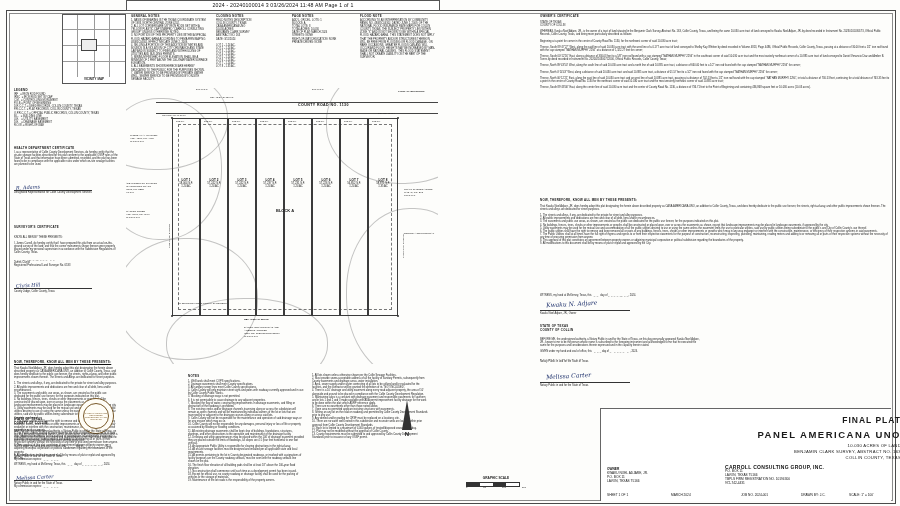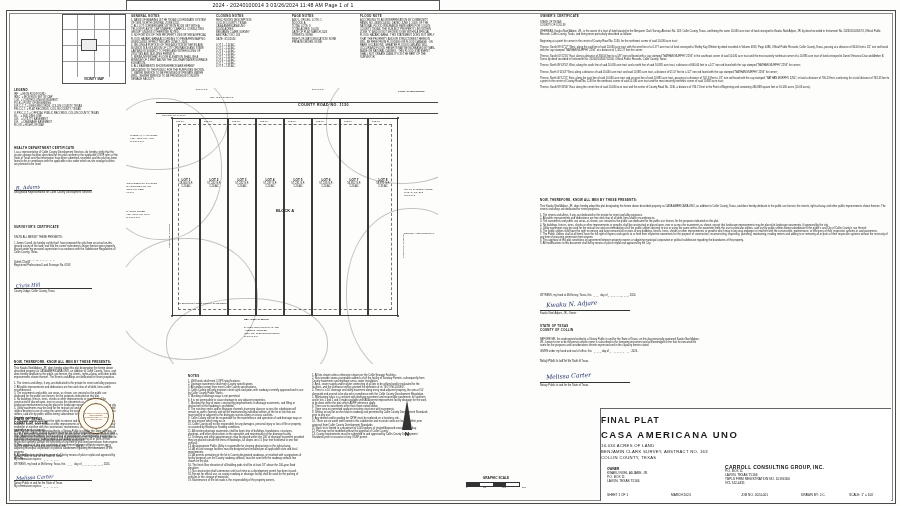--- a/index.html
+++ b/index.html
@@ -141,22 +141,22 @@
   .titleblock {
     position: absolute;
     left: 600px; top: 408px;
     width: 290px; height: 92px;
     border-left: 1px solid #666;
     border-top: 1px solid #666;
     background: #fff;
   }
   .tb-title {
     position: absolute;
-    left: 0; width: 100%;
-    text-align: left;
+    left: 10px; width: 100%;
+    text-align: right;
   }
   .tb-main {
     font-size: 8.5px;
     font-weight: bold;
     letter-spacing: 1px;
   }
   .tb-name {
     font-size: 9.5px;
     font-weight: bold;
     letter-spacing: 1.5px;
@@ -631,21 +631,21 @@
     <div class="ticks">
       <span>0</span>
       <span>50</span>
       <span>100</span>
       <span>200</span>
     </div>
   </div>
 
   <div class="titleblock">
     <div class="tb-title tb-main" style="top:6px;">FINAL PLAT</div>
-    <div class="tb-title tb-name" style="top:20px;">CASA AMERICANA UNO</div>
+    <div class="tb-title tb-name" style="top:20px;">PANEL AMERICANA UNO</div>
     <div class="tb-title tb-sub" style="top:34px;">10.030 ACRES OF LAND</div>
     <div class="tb-title tb-sub" style="top:40px;">BENJAMIN CLARK SURVEY, ABSTRACT NO. 163</div>
     <div class="tb-title tb-sub" style="top:46px;">COLLIN COUNTY, TEXAS</div>
 
     <div class="firm" style="left:6px;top:58px;width:110px;">
       <div class="bold">OWNER</div>
       <div style="white-space:pre-wrap;">KWAKU NOEL ADJARE, JR.
 P.O. BOX 11
 LAVON, TEXAS 75166</div>
     </div>

